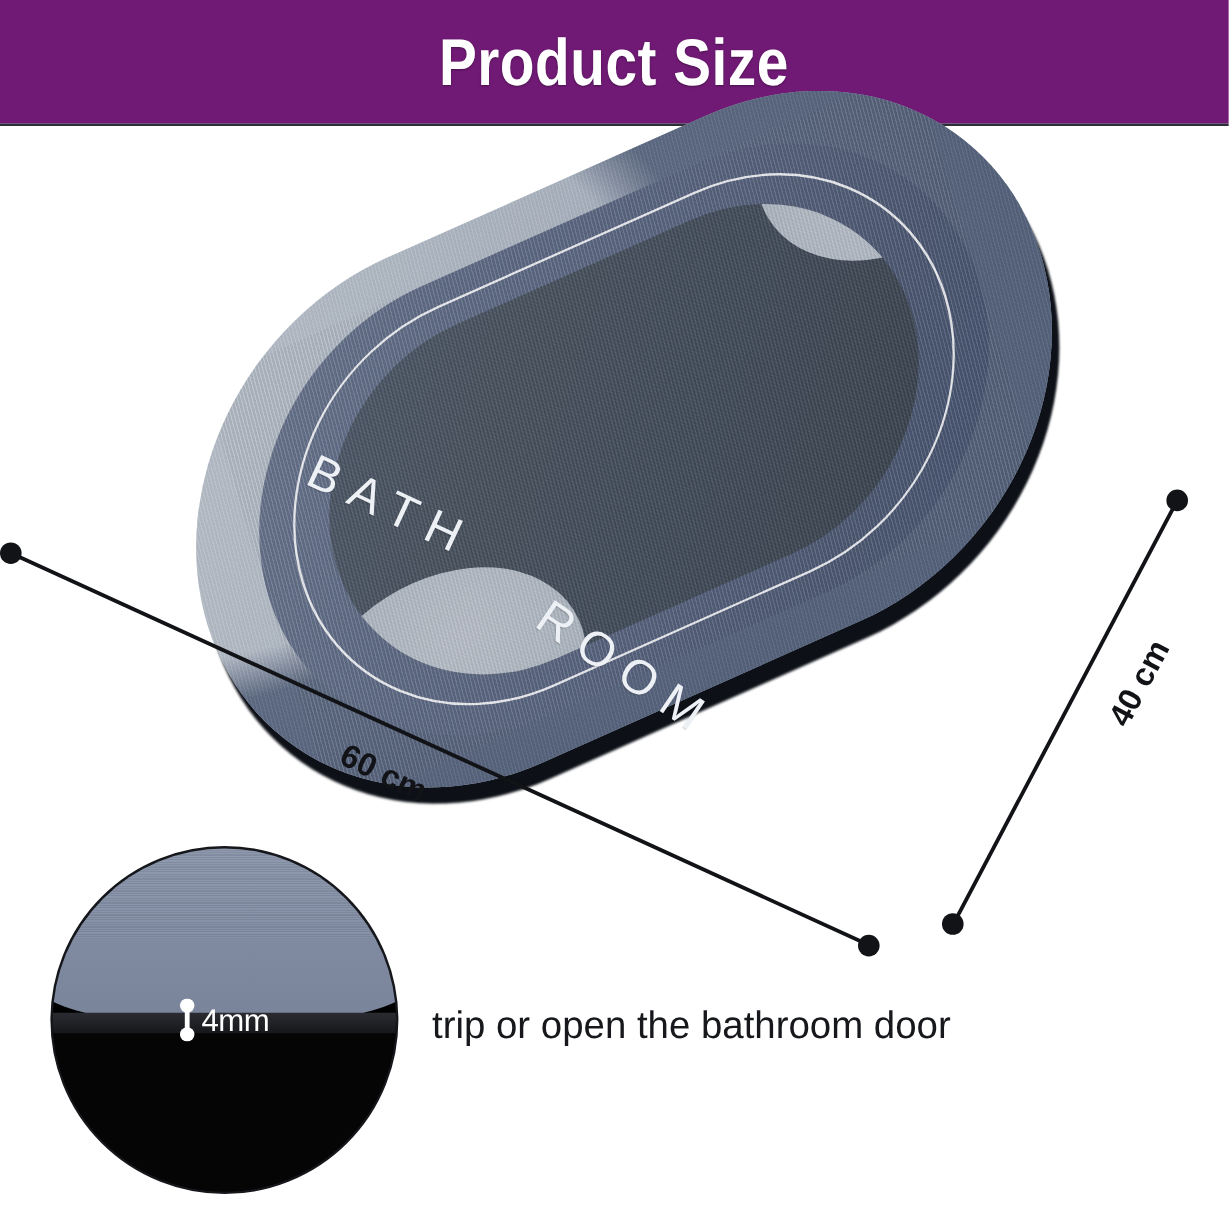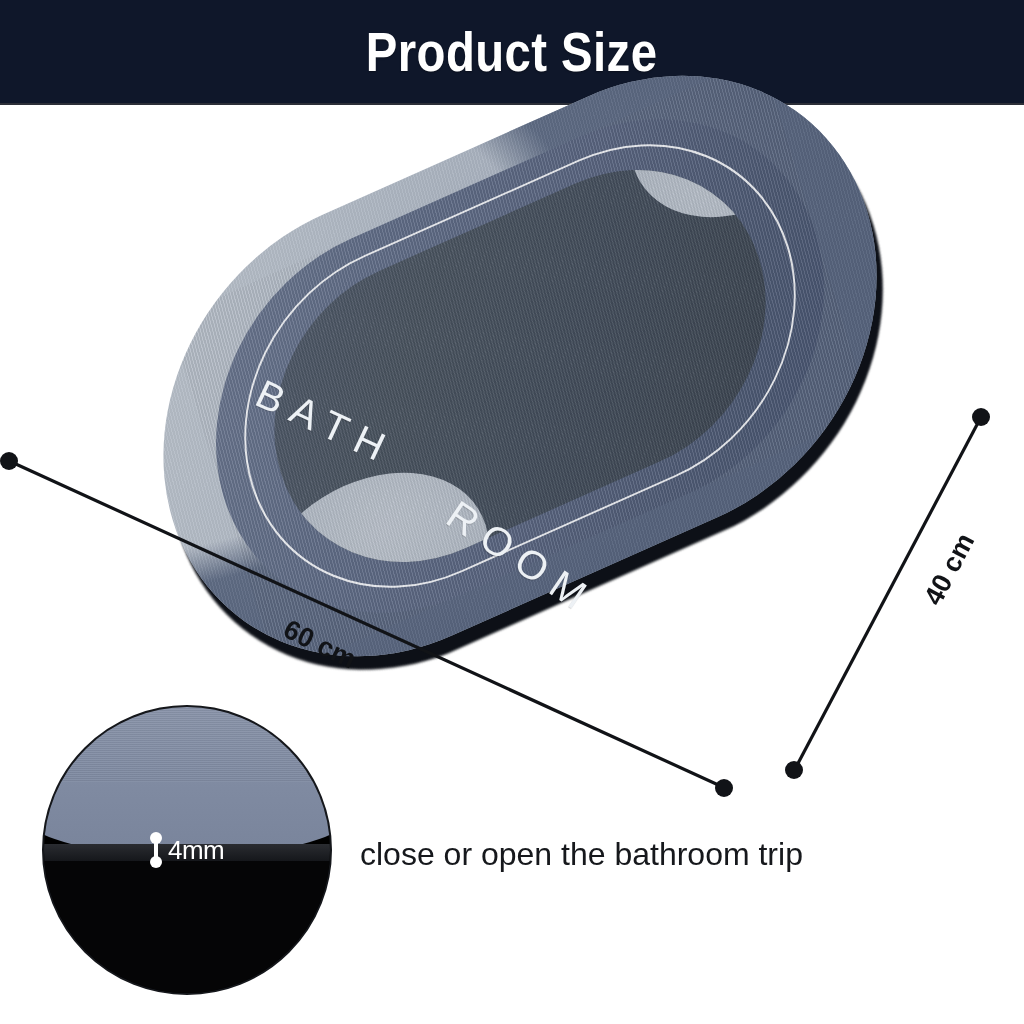--- a/index.html
+++ b/index.html
@@ -8,21 +8,21 @@
     background:#ffffff;
     font-family:"Liberation Sans", sans-serif;
     overflow:hidden;
     position:relative;
   }
   #stage{position:absolute;left:0;top:0;width:1024px;height:1024px;}
 
   
   .header-bar{
     position:absolute;left:0;top:0;width:1024px;height:103px;
-    background:#0f172a;
+    background:#701a75;
     display:flex;align-items:center;justify-content:center;
     box-sizing:border-box;
   }
   .header-title{
     color:#ffffff;
     font-size:55px;
     font-weight:bold;
     letter-spacing:0.5px;
     transform:scaleX(0.86);
     transform-origin:center;
@@ -230,16 +230,16 @@
   </div>
 
   <svg class="thick-marker" viewBox="0 0 16 36">
     <circle cx="8" cy="6" r="6" fill="#ffffff"></circle>
     <rect x="6" y="5" width="4" height="26" fill="#ffffff"></rect>
     <circle cx="8" cy="30" r="6" fill="#ffffff"></circle>
   </svg>
   <div class="thick-label">4mm</div>
 
   <div class="caption">
-    <div>close or open the bathroom trip</div>
+    <div>trip or open the bathroom door</div>
   </div>
 
 </div>
 
 </body></html>

